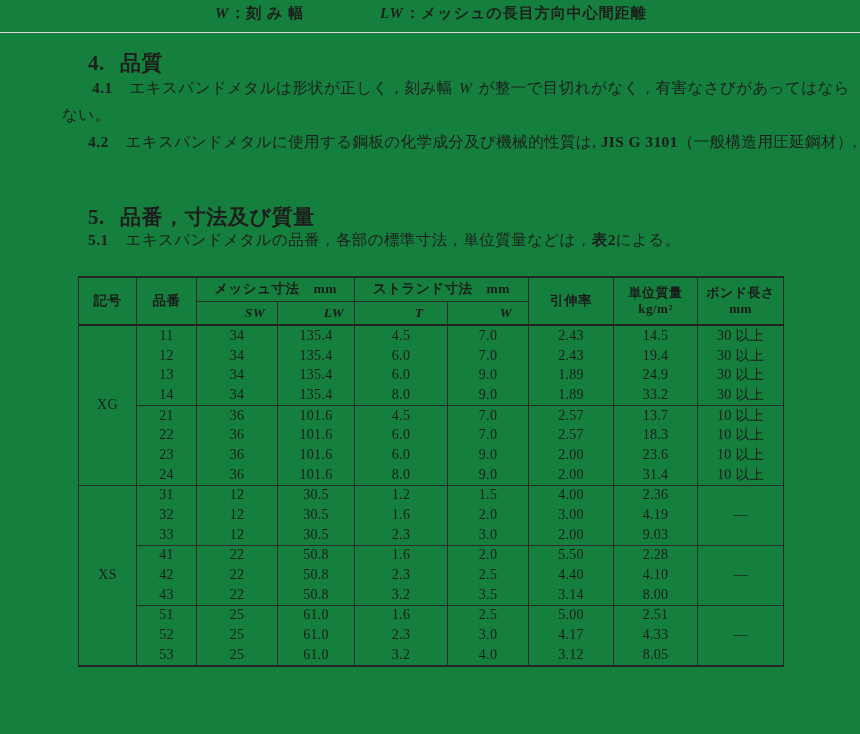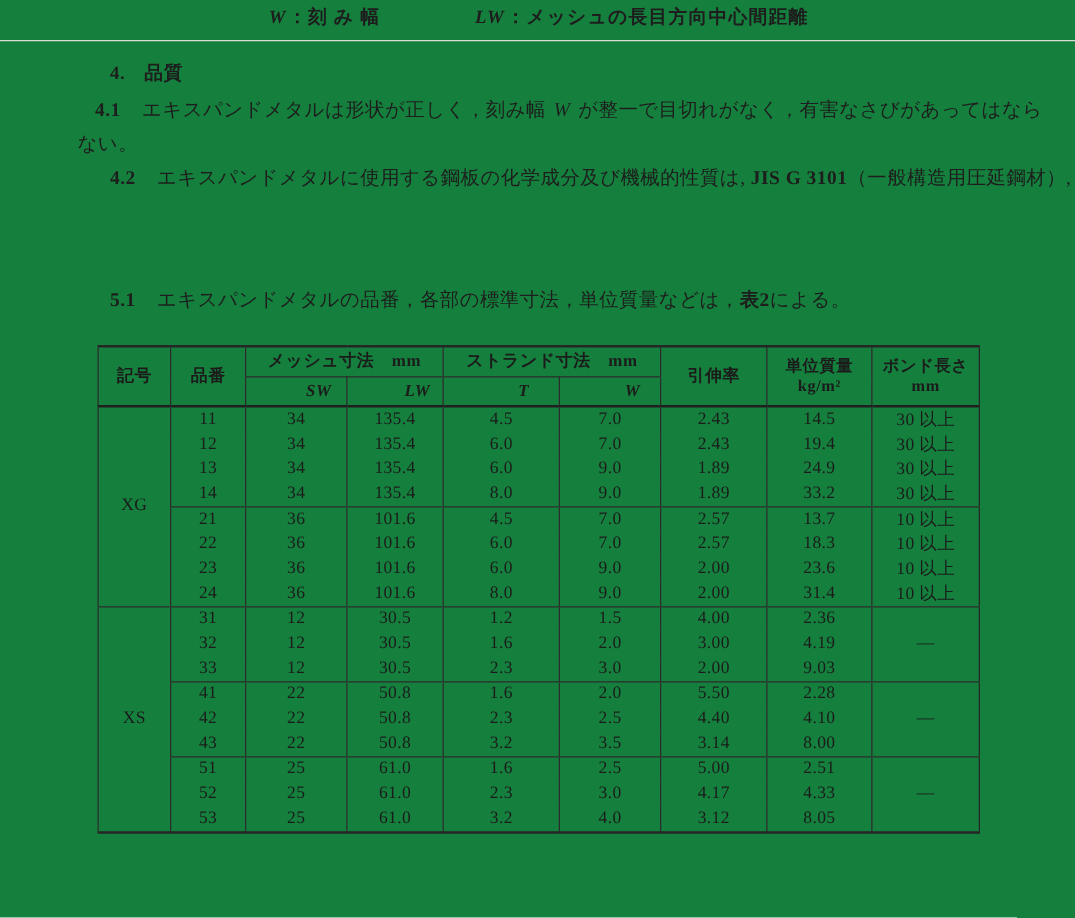--- a/index.html
+++ b/index.html
@@ -12,30 +12,30 @@
   
   .legend { position:absolute; top:4px; left:0; width:100%; height:22px;
     font-size:15px; font-weight:bold; letter-spacing:1px; }
   .legend-item { position:absolute; white-space:nowrap; }
   #legend-w { left:215px; }
   #legend-lw { left:380px; }
   .var { font-style:italic; font-family:"Liberation Serif", serif; padding-right:1px; }
   .hairline { position:absolute; top:32px; left:0; width:860px; height:1px; background:#dcdcd7; }
 
   
-  .sec { position:absolute; margin:0; font-size:15px; font-weight:bold;
+  .sec { position:absolute; margin:0; font-size:21px; font-weight:bold;
     letter-spacing:0.6px; white-space:nowrap; }
   .sec .num { margin-right:15px; }
   #sec4 { top:49px; left:88px; }
   #sec5 { top:203px; left:88px; }
   .line { position:absolute; margin:0; font-size:15.5px; letter-spacing:0.4px; white-space:nowrap; }
   .pnum { font-weight:bold; margin-right:17px; }
   .jref { font-weight:bold; }
   .ivar { font-style:italic; font-family:"Liberation Serif", serif; padding:0 2px; }
-  #p41l1 { top:78px;  left:76px;text-align:center; }
+  #p41l1 { top:78px;  left:92px;text-align:center; }
   #p41l2 { top:105px; left:62px; }
   #p42l1 { top:132px; left:88px; }
   #p42l2 { top:160px; left:62px; }
   #p51   { top:230px; left:88px; }
 
   
   .caption { position:absolute; top:251px; left:78px; width:705px; text-align:center;
     font-size:14.5px; font-weight:bold; letter-spacing:1px; }
 
   
@@ -68,20 +68,21 @@
   </div>
   <div class="hairline"></div>
 
   <h2 class="sec" id="sec4"><span class="num">4.</span><span>品質</span></h2>
 
   <p class="line" id="p41l1"><span class="pnum">4.1</span><span>エキスパンドメタルは形状が正しく，刻み幅 </span><span class="ivar">W</span><span> が整一で目切れがなく，有害なさびがあってはなら</span></p>
   <p class="line" id="p41l2"><span>ない。</span></p>
 
   <p class="line" id="p42l1"><span class="pnum">4.2</span><span>エキスパンドメタルに使用する鋼板の化学成分及び機械的性質は, </span><span class="jref">JIS G 3101</span><span>（一般構造用圧延鋼材）,</span></p>
 
+  <h2 class="sec" id="sec5"><span class="num">5.</span><span>品番，寸法及び質量</span></h2>
 
   <p class="line" id="p51"><span class="pnum">5.1</span><span>エキスパンドメタルの品番，各部の標準寸法，単位質量などは，</span><span class="jref">表2</span><span>による。</span></p>
 
 
   <table class="doc-table">
     <colgroup>
       <col style="width:58px">
         <col style="width:60px">
         <col style="width:81px">
       <col style="width:77px">

